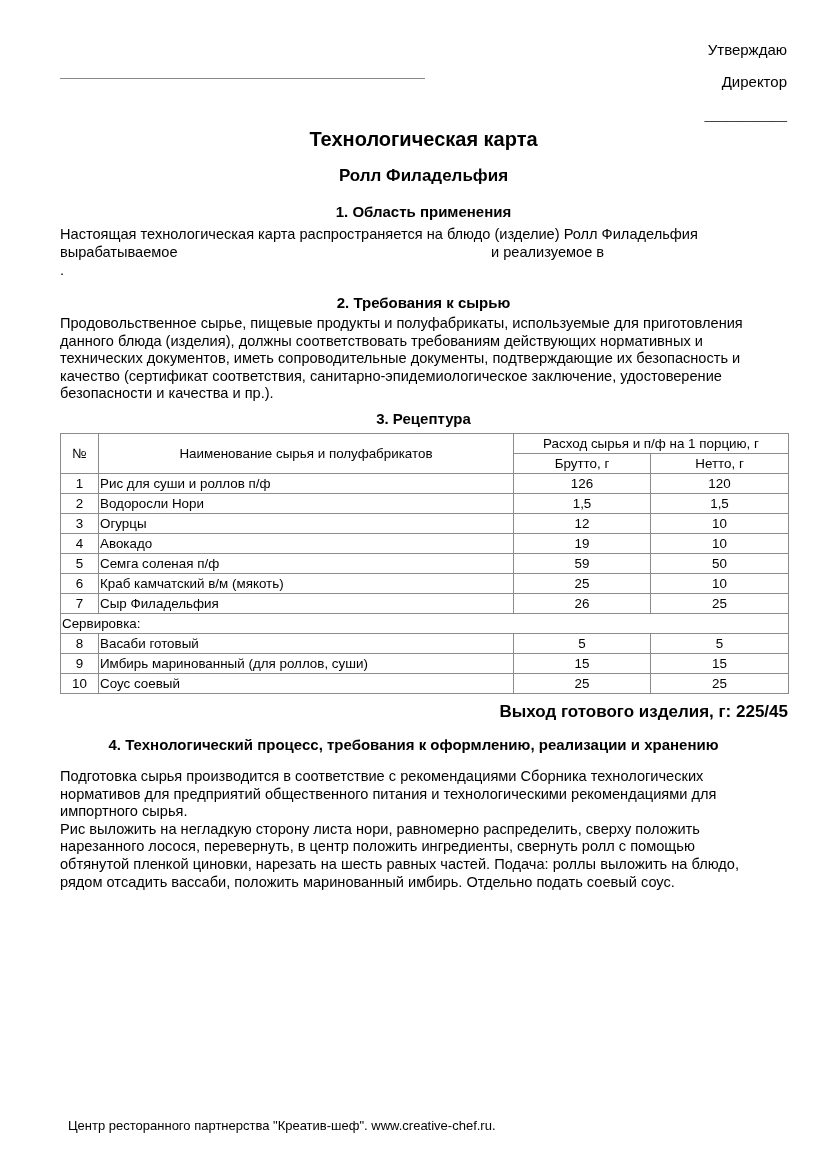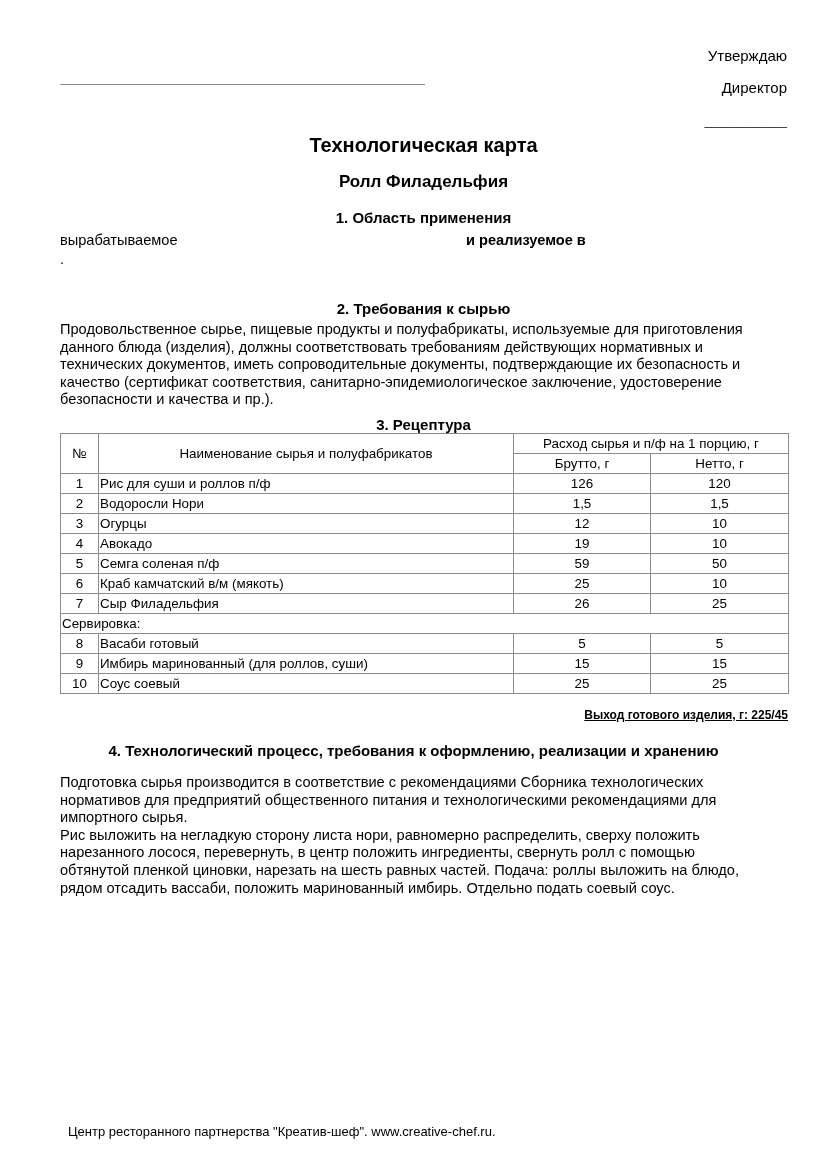--- a/index.html
+++ b/index.html
@@ -1,20 +1,20 @@
 <!DOCTYPE html>
 <html><head>
 <meta charset="utf-8">
 <style>
   html, body { margin: 0; padding: 0; background: #ffffff; }
   body {
     width: 827px; height: 1169px; position: relative; overflow: hidden;
     font-family: "Liberation Sans", sans-serif; color: #000; font-size: 14px;
   }
-  .abs { position: absolute; margin-top: 6px; }
+  .abs { position: absolute; }
   .approve { right: 40px; text-align: right; font-size: 15px; line-height: 32px; top: 34px; }
   .approve div { white-space: nowrap; }
   .sig-line-left { left: 60px; top: 78px; width: 365px; height: 0; border-top: 1px solid #8a8a8a; }
   .h-title { left: 0; width: 847px; text-align: center; font-weight: bold; }
   .doc-title { top: 128px; font-size: 20px; }
   .doc-sub { top: 166px; font-size: 17px; }
   .sec-title { font-weight: bold; font-size: 15px; text-align: center; left: 0; width: 847px; }
   .para { left: 60px; width: 740px; font-size: 14.6px; line-height: 17.6px; }
   table.recipe {
     position: absolute; left: 60px; top: 433px; width: 728px;
@@ -22,41 +22,42 @@
   }
   table.recipe td, table.recipe th {
     border: 1px solid #8c8c8c; padding: 0 1px; height: 19px; line-height: 18px;
     font-weight: normal; white-space: nowrap; overflow: hidden;
   }
   table.recipe th { text-align: center; }
   td.num { text-align: center; }
   td.val { text-align: center; padding-right: 0; }
   td.name { text-align: left; padding-left: 2px; }
   td.group { text-align: left; padding-left: 1px; }
-  .yield { right: 39px; top: 702px; font-weight: bold; font-size: 12px; text-decoration: underline; }
+  .yield { right: 39px; top: 702px; font-weight: bold; font-size: 17px; }
   .footer { left: 68px; top: 1118px; font-size: 13px; text-align: right; }
 </style>
 </head>
 <body>
 
 <div class="abs approve">
   <div>Утверждаю</div>
   <div>Директор</div>
   <div style="margin-top:1px;font-family:Liberation Serif, serif;">___________</div>
 </div>
 <div class="abs sig-line-left"></div>
 
 <div class="abs h-title doc-title">Технологическая карта</div>
 <div class="abs h-title doc-sub">Ролл Филадельфия</div>
 
 <div class="abs sec-title" style="top:203px;">1. Область применения</div>
 <div class="abs para" style="top:226px;">
+  <div>Настоящая технологическая карта распространяется на блюдо (изделие) Ролл Филадельфия</div>
   <div style="position:relative; height:17.6px;">
     <span>вырабатываемое</span>
-    <span style="position:absolute; left:406px;font-weight:bold;">и реализуемое в</span>
+    <span style="position:absolute; left:431px;">и реализуемое в</span>
   </div>
   <div style="margin-top:1px;">.</div>
 </div>
 
 <div class="abs sec-title" style="top:294px;">2. Требования к сырью</div>
 <div class="abs para" style="top:315px; width:725px;">Продовольственное сырье, пищевые продукты и полуфабрикаты, используемые для приготовления данного блюда (изделия), должны соответствовать требованиям действующих нормативных и технических документов, иметь сопроводительные документы, подтверждающие их безопасность и качество (сертификат соответствия, санитарно-эпидемиологическое заключение, удостоверение безопасности и качества и пр.).</div>
 
 <div class="abs sec-title" style="top:410px;">3. Рецептура</div>
 
 <table class="recipe">

